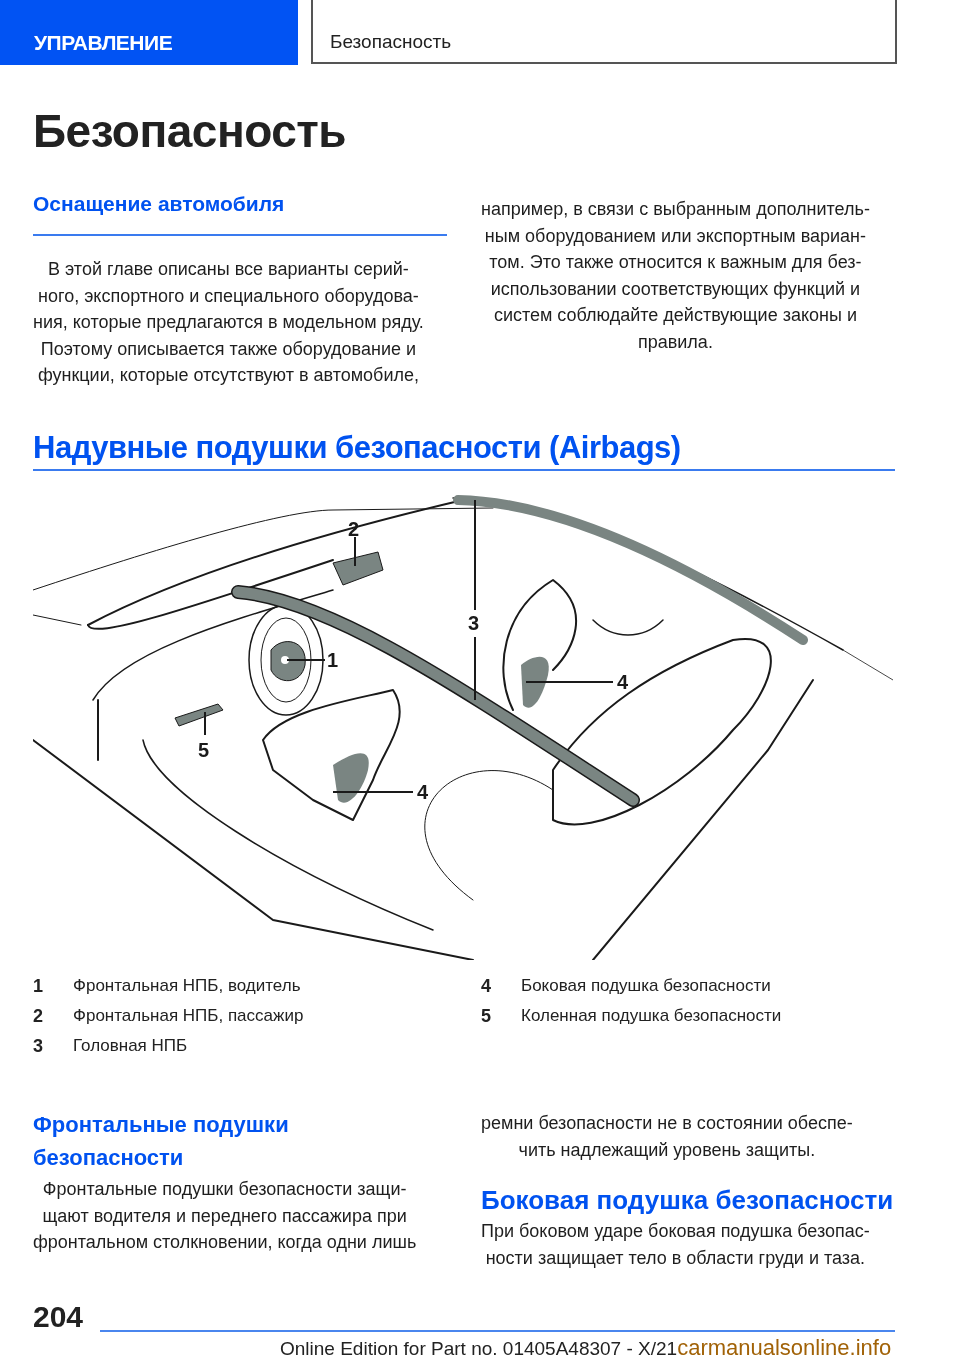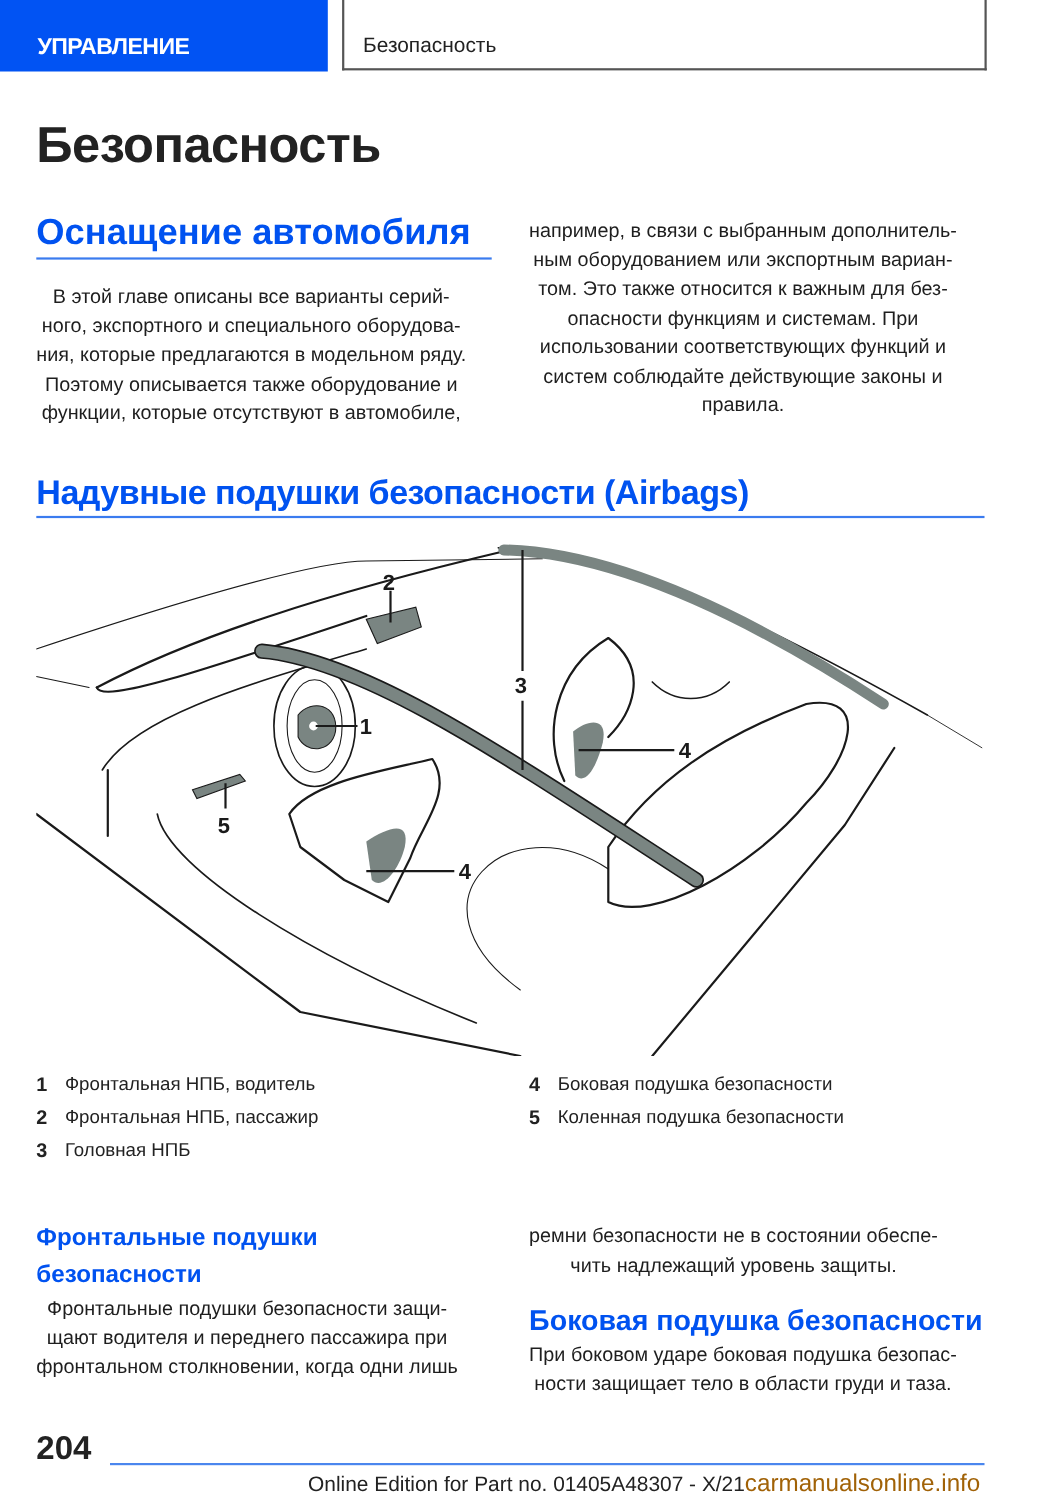--- a/index.html
+++ b/index.html
@@ -13,52 +13,51 @@
   .hdr-box span { position: absolute; left: 17px; top: 33px; font-size: 19px; color: #222; }
   .page-title { position: absolute; left: 33px; top: 104px; font-size: 46px; font-weight: bold;
                 color: #222; letter-spacing: -0.5px; margin: 0; }
   .h2 { position: absolute; color: #0052f0; font-weight: bold; margin: 0; }
   .rule { position: absolute; height: 2px; background: #3a7bef; }
   .body-text { position: absolute; font-size: 18px; line-height: 26.5px; color: #1e1e1e; margin: 0; text-align: center; }
   .figure { position: absolute; left: 33px; top: 490px; width: 860px; height: 470px; }
   .legend { position: absolute; font-size: 17px; color: #222; }
   .legend-row { height: 30px; display: flex; align-items: center; }
   .legend-num { width: 20px; font-weight: bold; font-size: 18px; }
-  .legend-txt { margin-left: 6px; }
+  .legend-txt { margin-left: 20px; }
   .page-num { position: absolute; left: 33px; top: 1300px; font-size: 30px; font-weight: bold; color: #222; }
   .footer-rule { position: absolute; left: 100px; top: 1330px; width: 795px; height: 2px; background: #4a86ee; }
   .footer-text { position: absolute; left: 280px; top: 1335px; font-size: 19px; color: #222; white-space: nowrap; }
   .footer-text .wm { color: #a16207; font-size: 22px; }
 </style>
 </head>
 <body>
 
 <div class="hdr-tab">
   <span>УПРАВЛЕНИЕ</span>
 </div>
 <div class="hdr-box">
   <span>Безопасность</span>
 </div>
 
 <h1 class="page-title">Безопасность</h1>
 
-<h2 class="h2" style="left:33px; top:192px; font-size:33px;">Оснащение автомобиля</h2>
+<h2 class="h2" style="left:33px; top:192px; font-size:21px;">Оснащение автомобиля</h2>
 <div class="rule" style="left:33px; top:234px; width:414px;"></div>
 <div class="body-text" style="left:33px; top:256px;">
   <div>В этой главе описаны все варианты серий-</div>
   <div>ного, экспортного и специального оборудова-</div>
   <div>ния, которые предлагаются в модельном ряду.</div>
   <div>Поэтому описывается также оборудование и</div>
   <div>функции, которые отсутствуют в автомобиле,</div>
 </div>
 <div class="body-text" style="left:481px; top:196px;">
   <div>например, в связи с выбранным дополнитель-</div>
   <div>ным оборудованием или экспортным вариан-</div>
   <div>том. Это также относится к важным для без-</div>
-  <div>опасности функциям и системам. При</div>
   <div>использовании соответствующих функций и</div>
   <div>систем соблюдайте действующие законы и</div>
   <div>правила.</div>
 </div>
 
 <h2 class="h2" style="left:33px; top:430px; font-size:31px; letter-spacing:-0.5px;">Надувные подушки безопасности (Airbags)</h2>
 <div class="rule" style="left:33px; top:469px; width:862px;"></div>
 
 <div class="figure">
   <svg width="860" height="470" viewBox="0 0 860 470" xmlns="http://www.w3.org/2000/svg">

